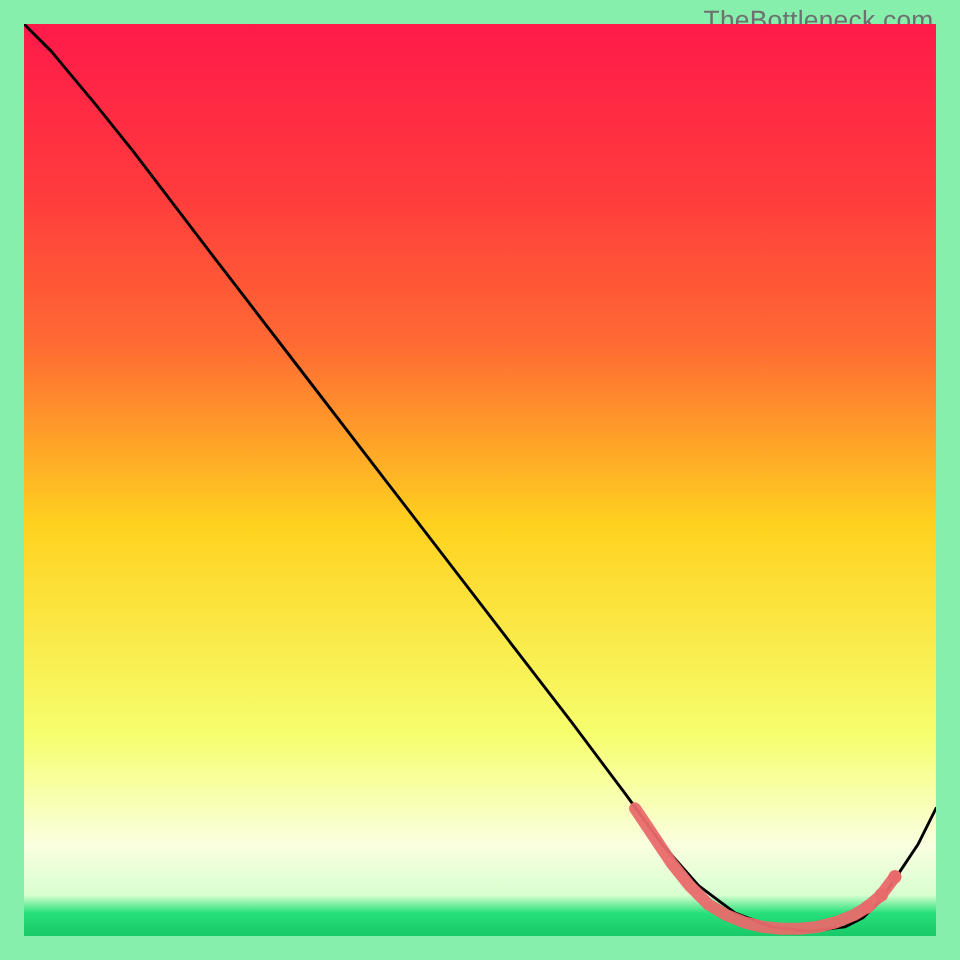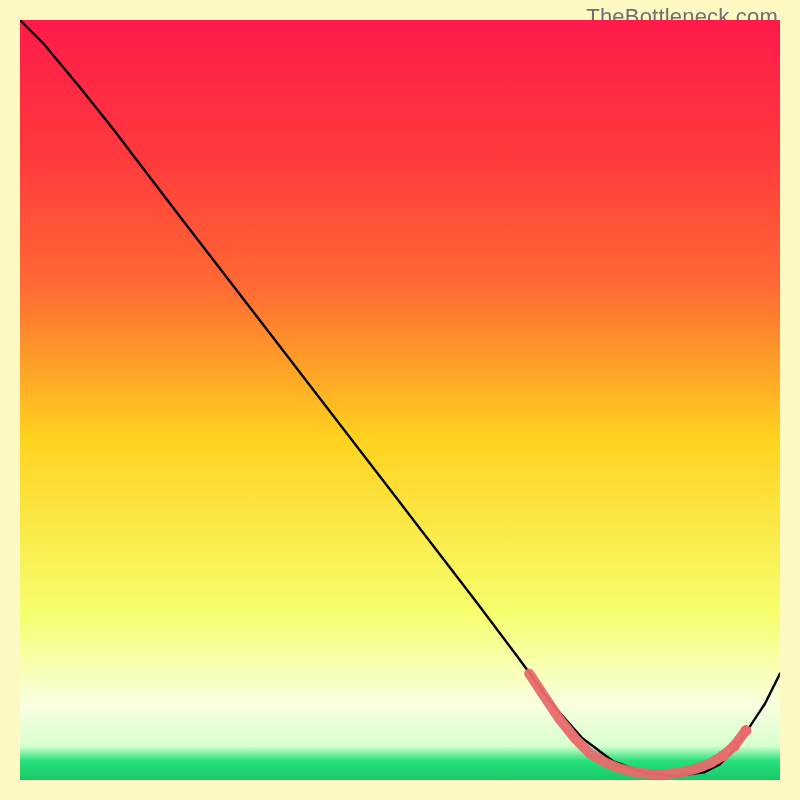--- a/index.html
+++ b/index.html
@@ -7,21 +7,21 @@
     padding: 0;
     width: 800px;
     height: 800px;
     background: #000;
     overflow: hidden;
   }
   .chart-wrap {
     position: relative;
     width: 800px;
     height: 800px;
-    background: #fef9c3;
+    background: #86efac;
   }
   .plot-area {
     position: absolute;
     left: 20px;
     top: 20px;
     width: 760px;
     height: 760px;
   }
   .watermark {
     position: absolute;

